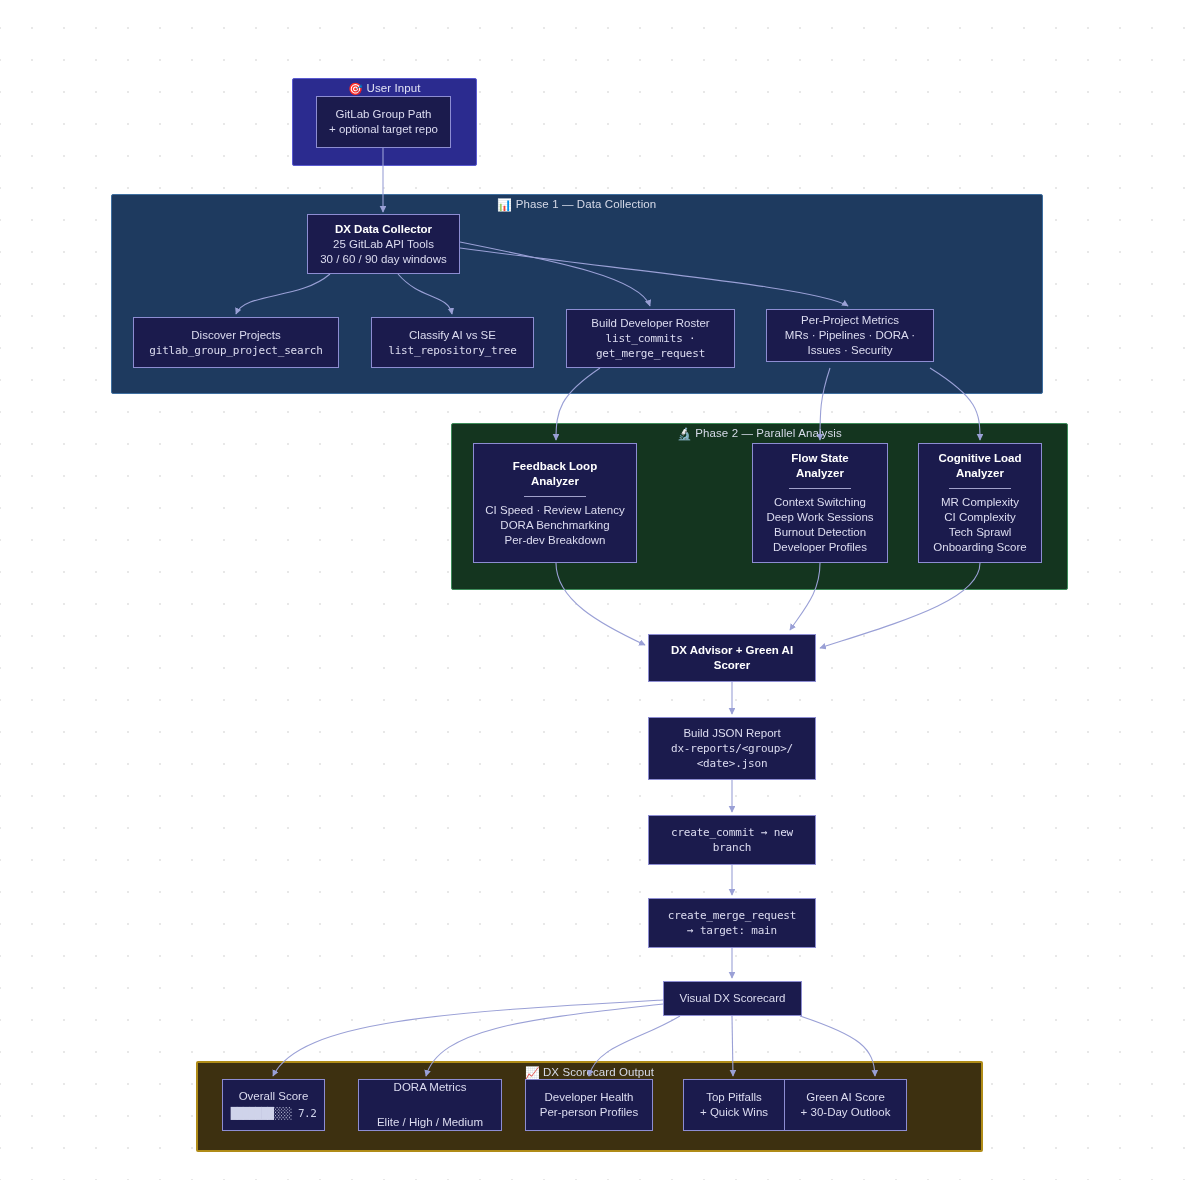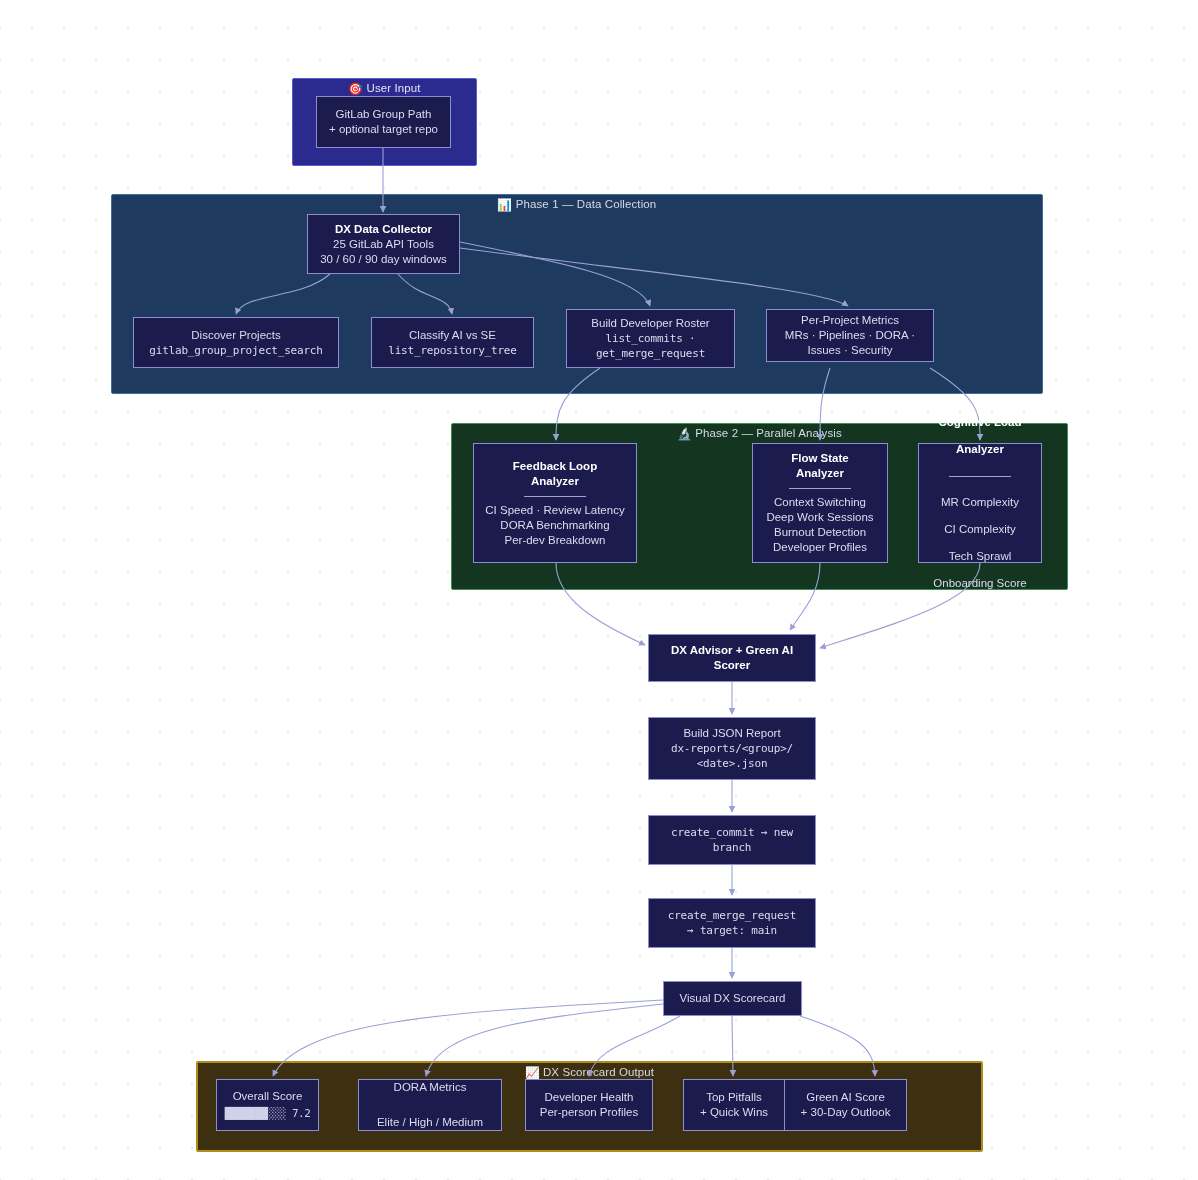--- a/index.html
+++ b/index.html
@@ -52,28 +52,28 @@
 
   
   #n-input      {left:316px;top:96px;width:135px;height:52px;}
   #n-collector  {left:307px;top:214px;width:153px;height:60px;}
   #n-discover   {left:133px;top:317px;width:206px;height:51px;}
   #n-classify   {left:371px;top:317px;width:163px;height:51px;}
   #n-roster     {left:566px;top:309px;width:169px;height:59px;}
   #n-metrics    {left:766px;top:309px;width:168px;height:53px;}
   #n-feedback   {left:473px;top:443px;width:164px;height:120px;}
   #n-flow       {left:752px;top:443px;width:136px;height:120px;}
-  #n-cognitive  {left:918px;top:443px;width:124px;height:120px;gap:12px;}
+  #n-cognitive  {left:918px;top:443px;width:124px;height:120px;}
   #n-advisor    {left:648px;top:634px;width:168px;height:48px;}
   #n-report     {left:648px;top:717px;width:168px;height:63px;}
   #n-commit     {left:648px;top:815px;width:168px;height:50px;}
   #n-mr         {left:648px;top:898px;width:168px;height:50px;}
   #n-scorecard  {left:663px;top:981px;width:139px;height:35px;}
 
-  #o-overall {left:216px;top:1079px;width:103px;height:52px;}
+  #o-overall {left:222px;top:1079px;width:103px;height:52px;}
   #o-dora    {left:358px;top:1079px;width:144px;height:52px;gap:20px;}
   #o-health  {left:525px;top:1079px;width:128px;height:52px;}
   #o-pitfall {left:683px;top:1079px;width:102px;height:52px;}
   #o-green   {left:784px;top:1079px;width:123px;height:52px;}
 
   .scorebar{
     font-family:"DejaVu Sans Mono","Liberation Mono",monospace;
     font-size:11px;color:#cfd3ea;letter-spacing:-.5px;margin-top:2px;
   }
 </style>

